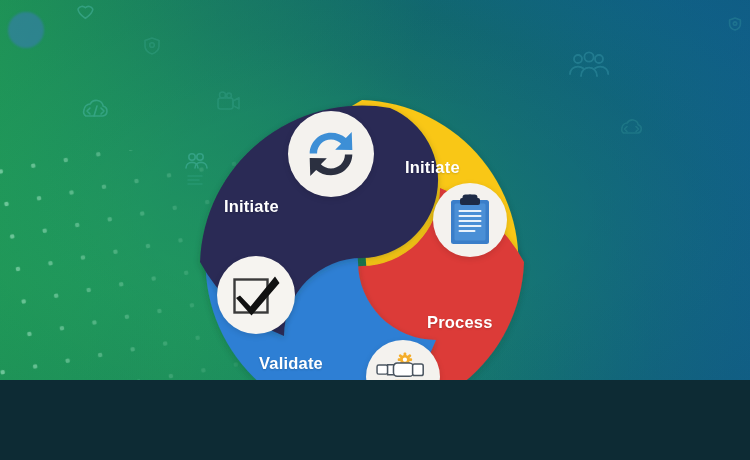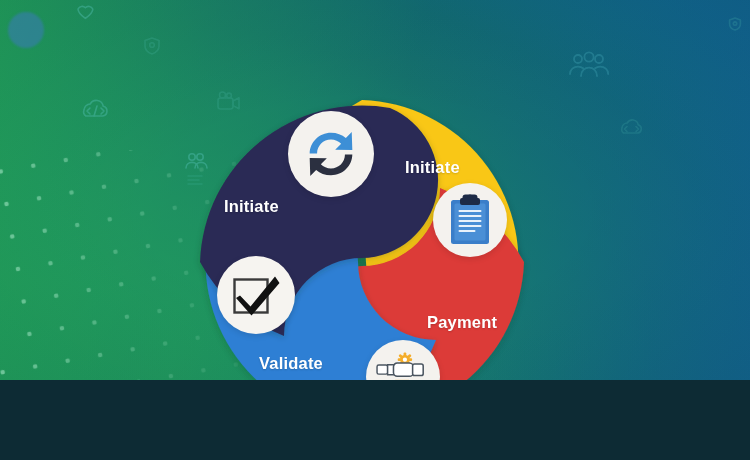--- a/index.html
+++ b/index.html
@@ -245,21 +245,21 @@
 
       <path filter="url(#softShadow)" fill="#2b2c55" d="M22 184
                A162 162 0 0 1 212 30
                A78 78 0 0 1 184 180
                A78 78 0 0 0 106 258
                A161 161 0 0 1 22 184 Z"></path>
     </svg>
   </div>
 
   <div class="seg-label label-initiate">Initiate</div>
-  <div class="seg-label label-payment">Payment</div>
+  <div class="seg-label label-payment">Process</div>
   <div class="seg-label label-validate">Validate</div>
   <div class="seg-label label-process">Initiate</div>
 
   <div class="icon-badge badge-process">
     <svg width="62" height="62" viewBox="0 0 64 64">
 
       <path fill="#3d8fd6" d="M32 10
                C19.8 10 10 19.8 10 31.4
                l7.6 0
                C17.6 23.4 24 17 32 17

